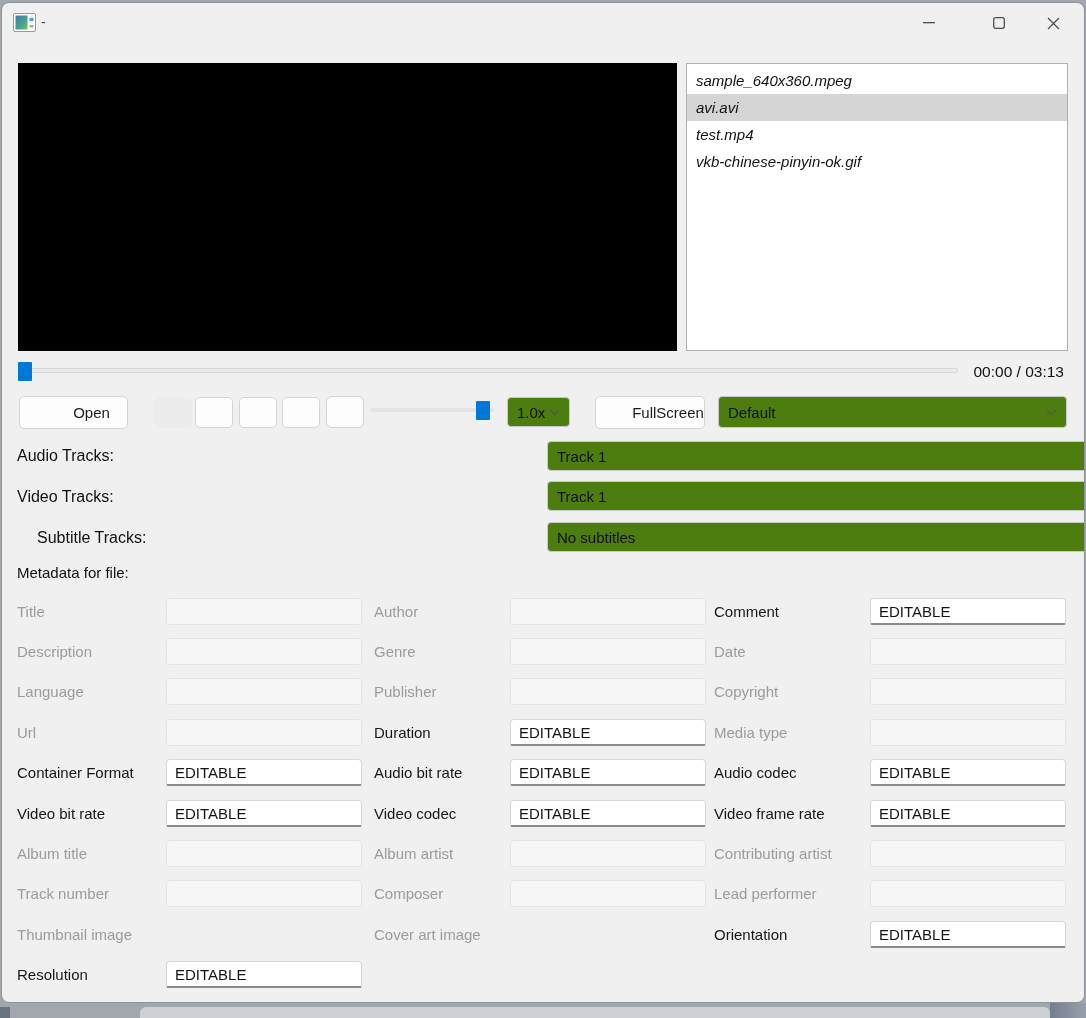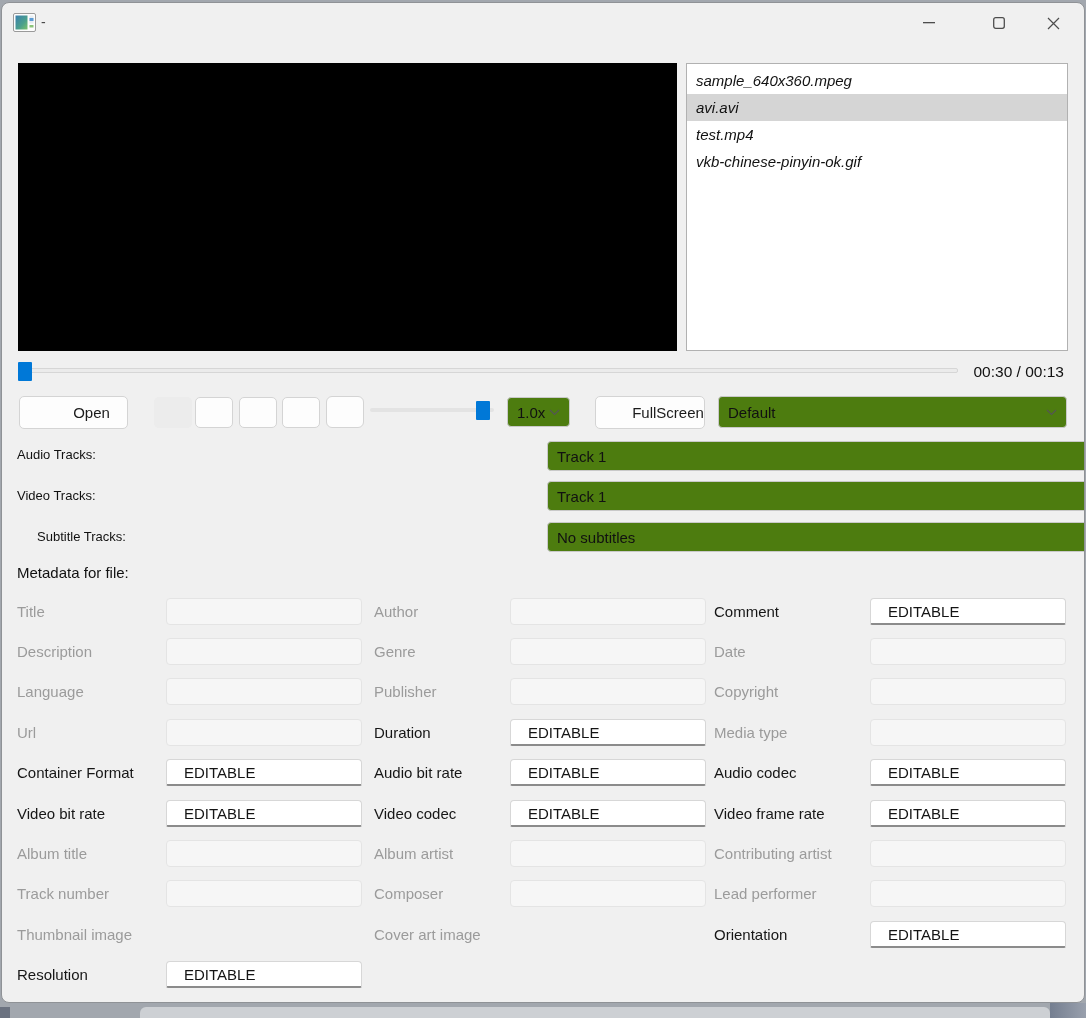--- a/index.html
+++ b/index.html
@@ -54,32 +54,32 @@
   .vol-handle { position:absolute; left:474px; top:398px; width:14px; height:19px; border-radius:1px; }
 
   .combo { position:absolute; background:#4d7c0f; border:1px solid #c9c9c9; border-radius:4px;
            display:flex; align-items:center; justify-content:space-between;
            padding:0 9px; font-size:15px; color:#111; }
   .combo-speed { left:505px; top:394px; width:63px; height:30px; }
   .combo-default { left:716px; top:393px; width:349px; height:32px; }
   .combo-track { left:545px; width:629px; height:30px; }
   .combo-audio { top:438px; } .combo-video { top:478px; } .combo-sub { top:519px; }
 
-  .track-label { position:absolute; left:15px; font-size:13px; color:#111; }
+  .track-label { position:absolute; left:15px; font-size:16px; color:#111; }
   .lbl-audio { top:444px; } .lbl-video { top:485px; } .lbl-sub { top:526px;margin-left:20px; }
 
   .meta-header { position:absolute; left:15px; top:561px; font-size:15px; color:#111; }
 
   
   .meta-grid { position:absolute; left:15px; top:588px; width:1051px;
                display:grid; grid-template-columns:149px 208px 136px 204px 156px 198px;
                grid-auto-rows:40.4px; align-items:center; }
   .meta-label { font-size:15px; padding-right:6px; white-space:nowrap; }
   .meta-label.gray { color:#9b9b9b; } .meta-label.black { color:#161616; }
-  .field { height:27px; width:196px; border-radius:4px; font-size:15px; line-height:25px; padding:0 17px; }
+  .field { height:27px; width:196px; border-radius:4px; font-size:15px; line-height:25px; padding:0 8px; }
   .field.editable { background:#fff; border:1px solid #d7d7d7; border-bottom:2px solid #8b8b8b;
                     border-radius:4px 4px 2px 2px; color:#141414; }
   .field.disabled { background:#f6f6f6; border:1px solid #e4e4e4; }
   svg { display:block; }
 </style>
 </head>
 <body>
 
 <div class="behind-bar"></div>
 <div class="behind-right"></div>
@@ -124,21 +124,21 @@
 
   <div class="playlist">
       <div class="pl-item">sample_640x360.mpeg</div>
       <div class="pl-item selected">avi.avi</div>
       <div class="pl-item">test.mp4</div>
       <div class="pl-item">vkb-chinese-pinyin-ok.gif</div>
     </div>
 
   <div class="seek-groove"></div>
   <div class="seek-handle" style="background: rgb(0, 120, 215);"></div>
-  <div class="time">00:30 / 00:13</div>
+  <div class="time">00:00 / 03:13</div>
 
   <div class="btn btn-open">Open</div>
 
   <div class="btn btn-stop">
     <svg width="13" height="13" viewBox="0 0 13 13">
         <rect width="13" height="13" rx="1" fill="#8f8f8f"></rect>
       </svg>
   </div>
   <div class="btn btn-prev">
     <svg width="21" height="14" viewBox="0 0 24 16" fill="#141414">

